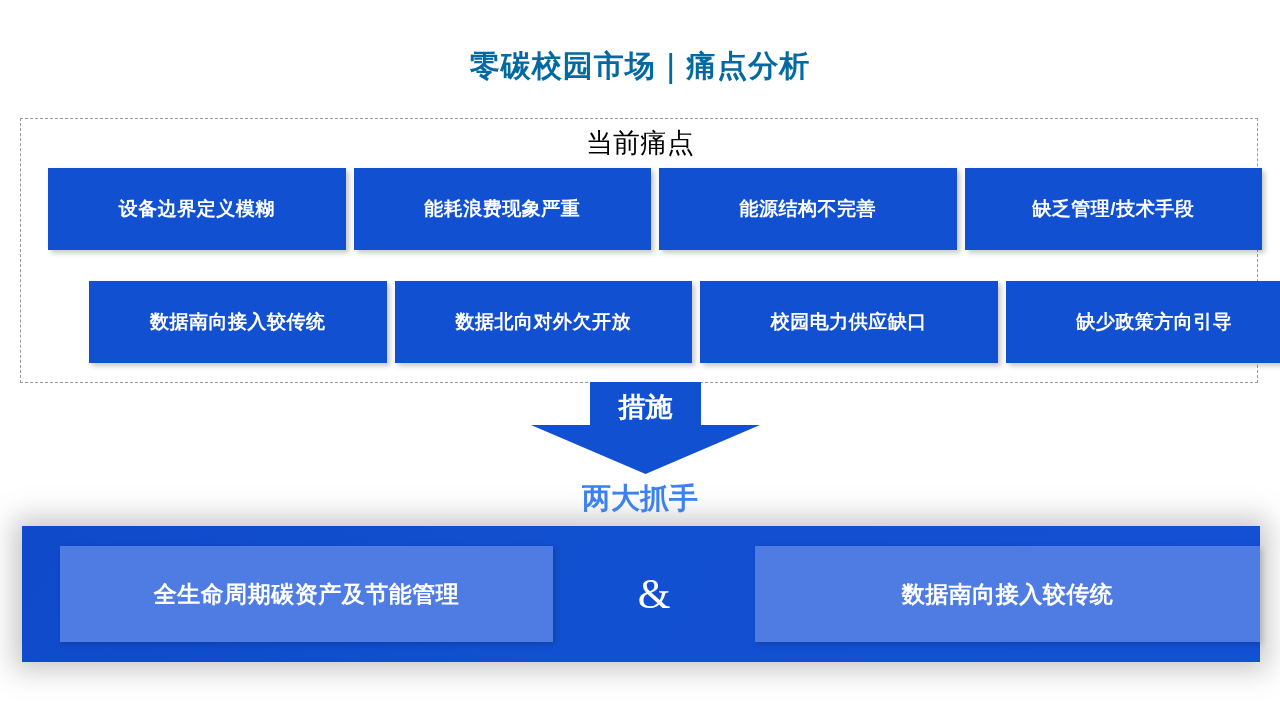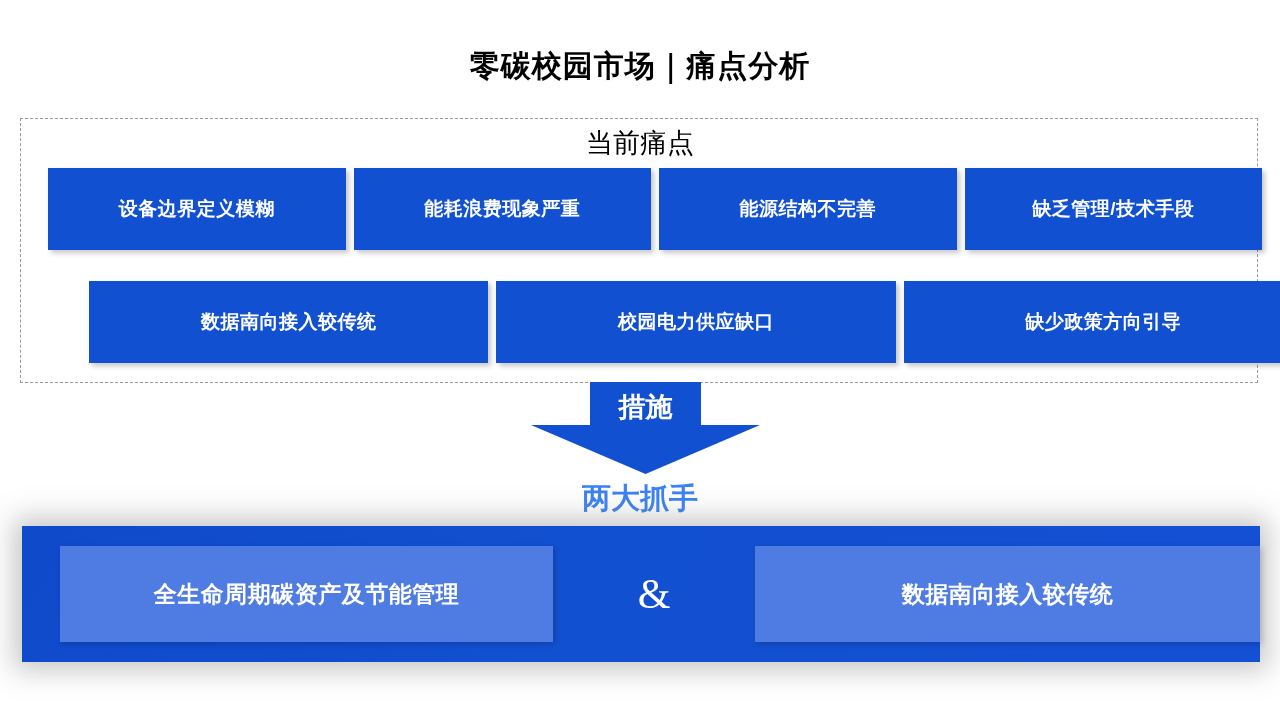--- a/index.html
+++ b/index.html
@@ -17,21 +17,21 @@
 
   
   .slide-title {
     position: absolute;
     top: 46px;
     left: 0;
     width: 1280px;
     text-align: center;
     font-size: 30px;
     font-weight: bold;
-    color: #000000;
+    color: #0369a1;
     letter-spacing: 1px;
     line-height: 40px;
     white-space: pre;
   }
 
   
   .painpoint-panel {
     position: absolute;
     left: 20px;
     top: 118px;
@@ -167,20 +167,21 @@
 
   <div class="card-row row1">
     <div class="pain-card">设备边界定义模糊</div>
     <div class="pain-card">能耗浪费现象严重</div>
     <div class="pain-card">能源结构不完善</div>
     <div class="pain-card">缺乏管理/技术手段</div>
   </div>
 
   <div class="card-row row2">
     <div class="pain-card">数据南向接入较传统</div>
+    <div class="pain-card">数据北向对外欠开放</div>
     <div class="pain-card">校园电力供应缺口</div>
     <div class="pain-card">缺少政策方向引导</div>
   </div>
 </div>
 
 <div class="measure-arrow">
   <svg width="229" height="92" viewBox="0 0 229 92">
     <polygon points="59,0 170,0 170,43 229,43 114.5,92 0,43 59,43" fill="#1150d0"></polygon>
   </svg>
   <div class="measure-arrow-label">措施</div>

